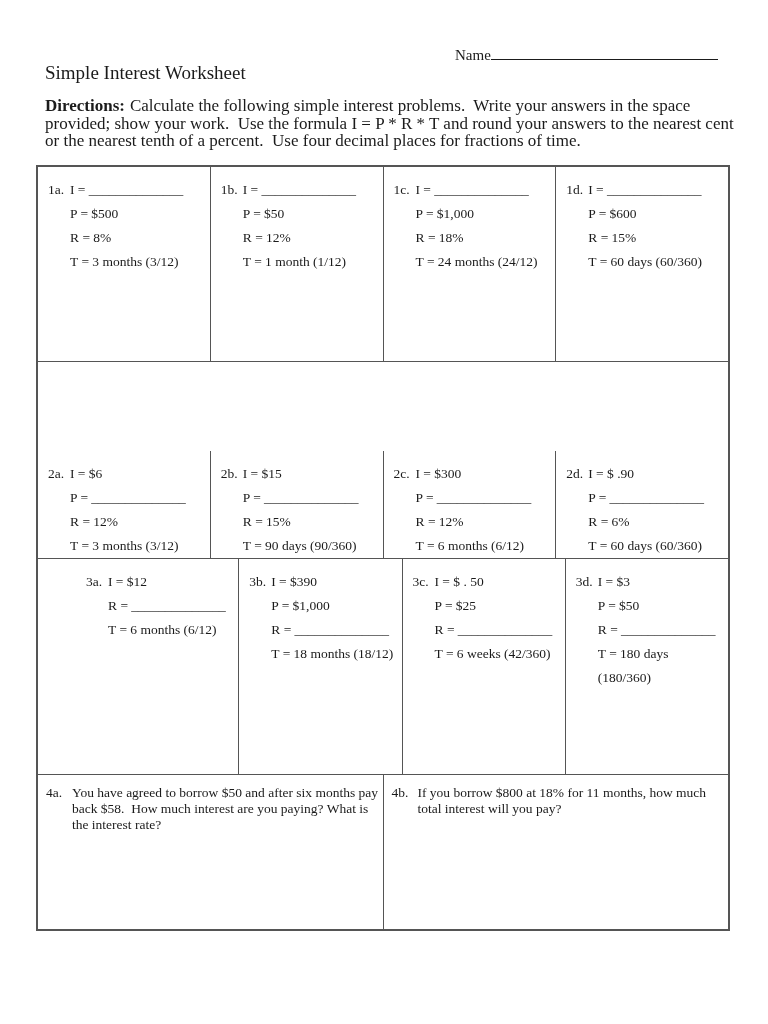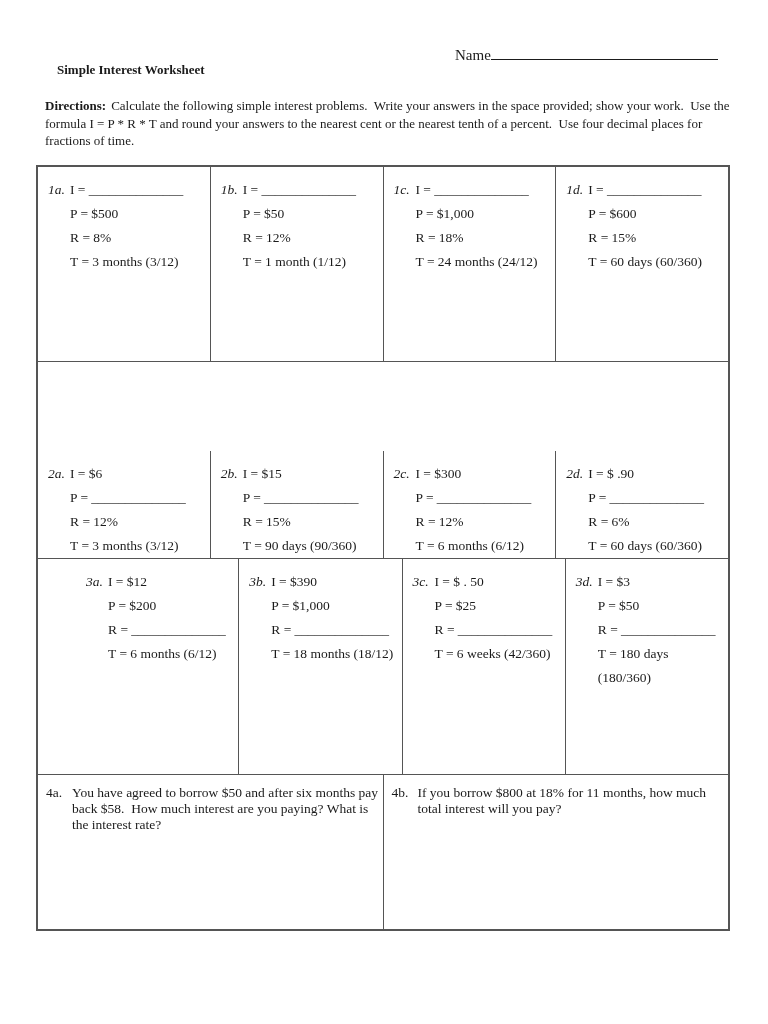--- a/index.html
+++ b/index.html
@@ -9,41 +9,41 @@
     font-family:"Liberation Serif", serif;
     color:#1b1b1b;
   }
   .page { position:relative; width:768px; height:1009px; background:#ffffff; overflow:hidden; }
 
   
   .name-block { position:absolute; left:455px; top:45px; font-size:15px; white-space:nowrap; }
   .name-underline { display:inline-block; width:227px; height:15px; border-bottom:1.5px solid #1b1b1b; }
 
   
-  .title { position:absolute; left:57px; top:62px; font-size:13px; font-weight:bold; }
+  .title { position:absolute; left:45px; top:62px; font-size:19px; font-weight:normal; }
 
   
-  .directions { position:absolute; left:45px; top:97px; width:690px; font-size:13px; line-height:17.5px; white-space:pre-wrap; }
+  .directions { position:absolute; left:45px; top:97px; width:690px; font-size:17px; line-height:17.5px; white-space:pre-wrap; }
   .dlabel { font-weight:bold; }
   .dtext { margin-left:5px; }
 
   
   .itable {
     position:absolute; left:36px; top:165px; width:694px; height:766px;
     border:2px solid #555555; display:flex; flex-direction:column; background:#ffffff;
   }
   .trow { display:flex; border-top:1px solid #555555; }
   .trow.first { border-top:none; }
   .r1 { height:194px; } .r2 { height:197px;align-items:flex-end; } .r3 { height:216px;padding-left:38px; } .r4 { flex:1; }
 
   .cell { flex:1; border-left:1px solid #555555; padding:11px 5px 0 10px; font-size:13.5px; overflow:hidden; }
   .cell.first { border-left:none; }
   .pline { line-height:24px; white-space:pre-wrap; }
   .pline.indent { margin-left:22px; }
-  .pid { display:inline-block; width:22px;font-style:italic; }
+  .pid { display:inline-block; width:22px; }
 
   .wcell { flex:1; display:flex; border-left:1px solid #555555; padding:10px 4px 0 8px; font-size:13.5px; overflow:hidden; }
   .wcell.first { border-left:none; }
   .wid { flex:none; width:26px; }
   .wtext { width:308px; line-height:16px; white-space:pre-wrap; }
 </style>
 </head>
 <body>
 
 <div class="page">
@@ -108,21 +108,20 @@
         <div class="pline"><span class="pid">2d.</span><span>I = $ .90</span></div>
         <div class="pline indent">P = ______________</div>
         <div class="pline indent">R = 6%</div>
         <div class="pline indent">T = 60 days (60/360)</div>
       </div>
     </div>
 
     <div class="trow r3">
       <div class="cell first">
         <div class="pline"><span class="pid">3a.</span><span>I = $12</span></div>
-        <div class="pline indent">P = $200</div>
         <div class="pline indent">R = ______________</div>
         <div class="pline indent">T = 6 months (6/12)</div>
       </div>
       <div class="cell">
         <div class="pline"><span class="pid">3b.</span><span>I = $390</span></div>
         <div class="pline indent">P = $1,000</div>
         <div class="pline indent">R = ______________</div>
         <div class="pline indent">T = 18 months (18/12)</div>
       </div>
       <div class="cell">

